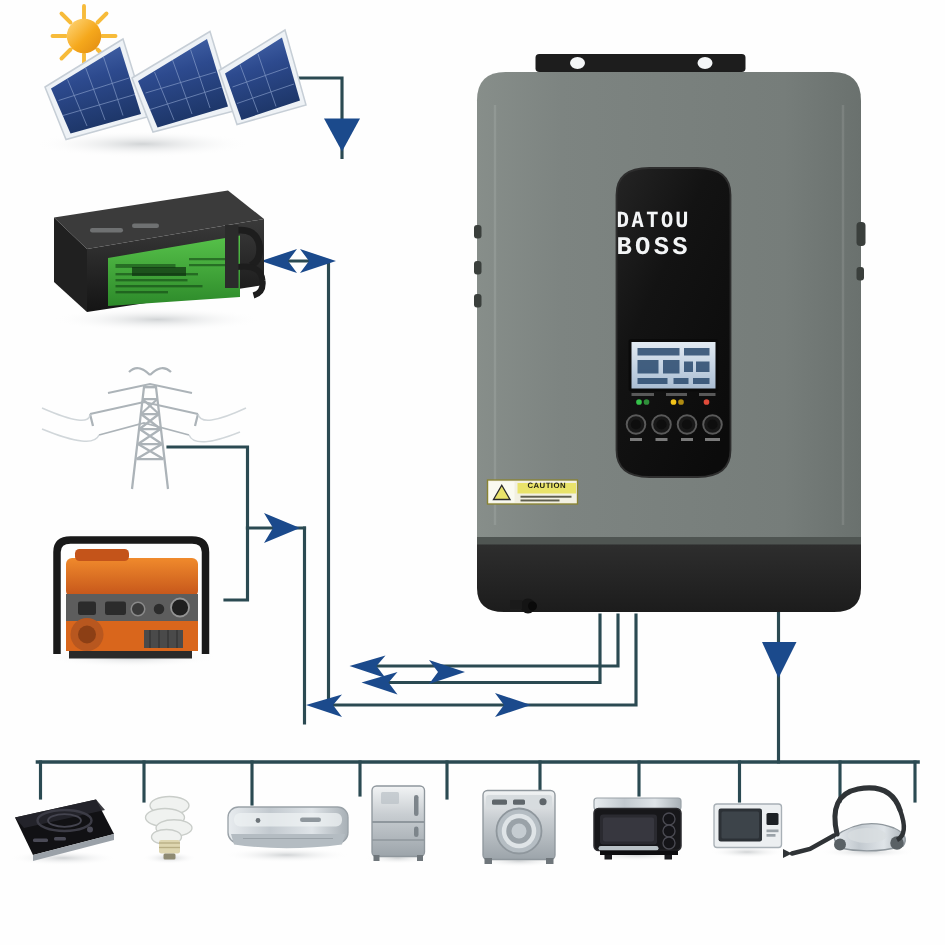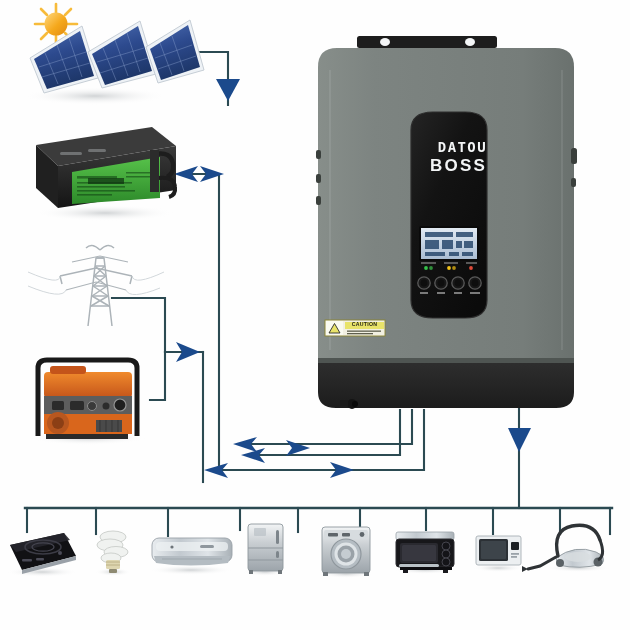--- a/index.html
+++ b/index.html
@@ -453,24 +453,24 @@
         <circle cx="598" cy="562" r="4.5" fill="#5a6165"></circle>
         <circle cx="560" cy="563" r="4" fill="#5a6165"></circle>
         <path d="M558,556 Q552,530 572,526 Q594,522 600,540" fill="none" stroke="#2f3336" stroke-width="3.4" stroke-linecap="round"></path>
         <path d="M600,540 Q606,556 598,560" fill="none" stroke="#2f3336" stroke-width="3"></path>
         <path d="M556,557 L540,566 L528,569" fill="none" stroke="#2f3336" stroke-width="3" stroke-linecap="round"></path>
         <path d="M528,569 L522,566 L522,572 Z" fill="#2f3336"></path>
       </g>
     </g>
   </svg>
 
-  <div style="position:absolute;left:411px;top:140px;width:76px;text-align:right;line-height:1;">
+  <div style="position:absolute;left:411px;top:140px;width:76px;text-align:left;line-height:1;">
     <div style="color:#f3f5f6;font-family:'DejaVu Sans Mono',monospace;font-weight:bold;
                 font-size:14px;letter-spacing:1.4px;">DATOU</div>
-    <div style="color:#f3f5f6;font-family:Liberation Sans, sans-serif;font-weight:bold;
+    <div style="color:#f3f5f6;font-family:Liberation Mono, monospace;font-weight:bold;
                 font-size:17px;letter-spacing:2.2px;margin-top:3px;">BOSS</div>
   </div>
 
   <div style="position:absolute;left:345px;top:321px;width:39px;text-align:center;
               font-size:5.2px;font-weight:bold;color:#1f1f14;letter-spacing:0.3px;
               font-family:'Liberation Sans',sans-serif;line-height:7px;">CAUTION</div>
 
 </div>
 
 </body></html>

